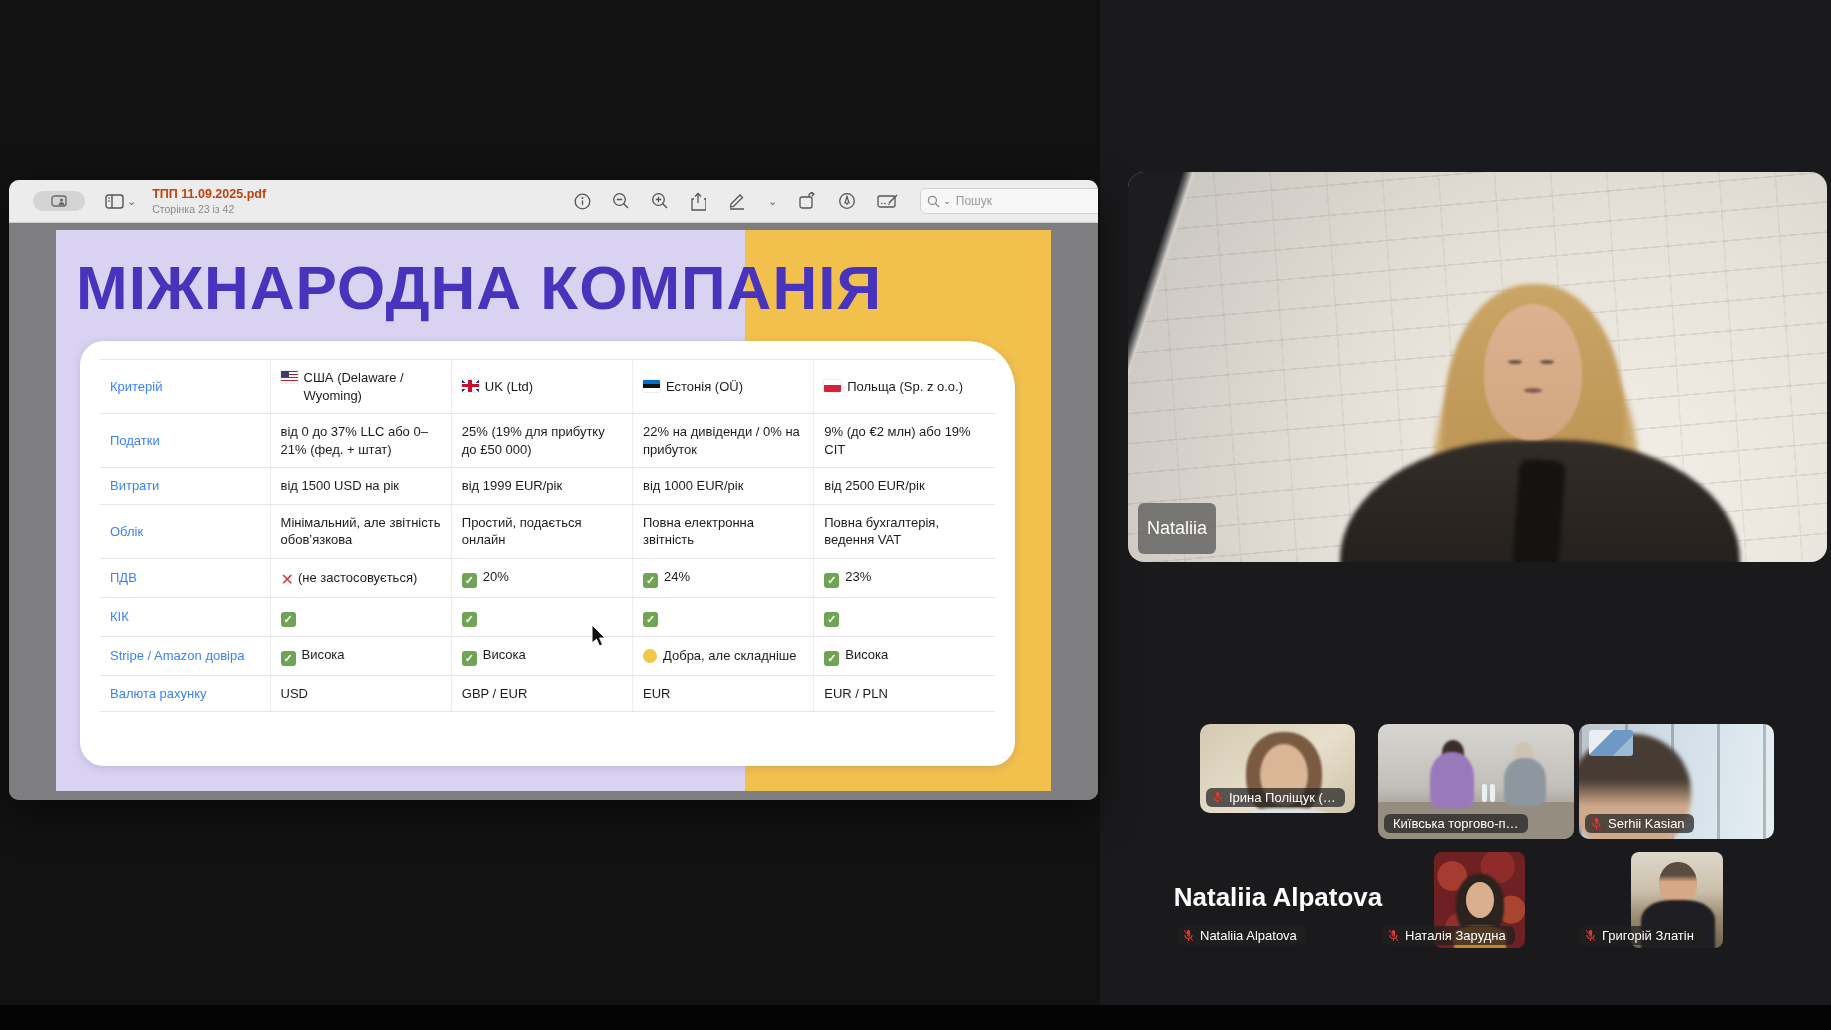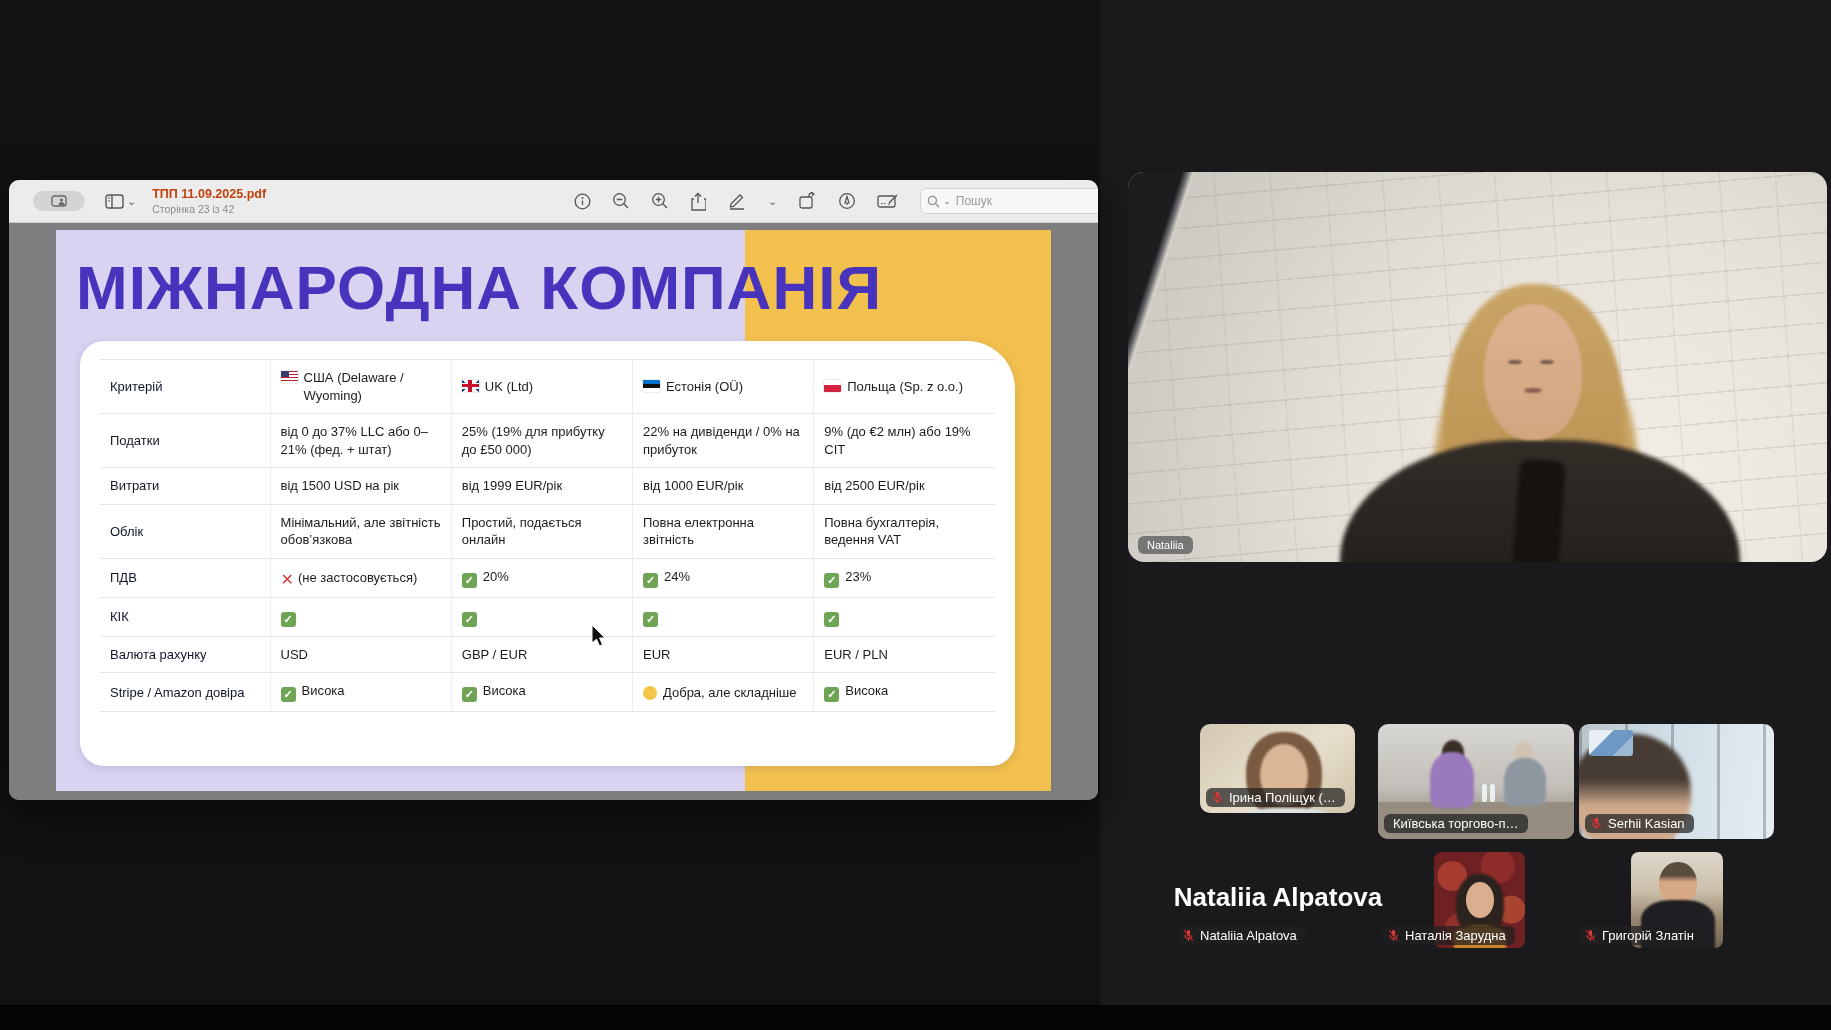--- a/index.html
+++ b/index.html
@@ -36,21 +36,21 @@
                color:#4833bd;letter-spacing:1px;white-space:nowrap;}
   .card{position:absolute;left:24px;top:111px;width:935px;height:425px;background:#fff;
         border-radius:24px 48px 24px 24px;box-shadow:0 2px 8px rgba(80,60,140,.18);}
   table.cmp{position:absolute;left:20px;top:18px;width:895px;border-collapse:collapse;
             font-size:13px;color:#1c1c1c;table-layout:fixed;}
   table.cmp th, table.cmp td{border-top:1px solid #e6e6ea;border-bottom:1px solid #e6e6ea;
             border-left:1px solid #eeeef2;border-right:1px solid #eeeef2;
             padding:9px 10px;text-align:left;vertical-align:middle;font-weight:normal;line-height:1.35;}
   table.cmp th:first-child, table.cmp td:first-child{border-left:none;}
   table.cmp th:last-child, table.cmp td:last-child{border-right:none;}
-  td.rowlabel, th.rowlabel{font-weight:bold;color:#0f172a;}
+  td.rowlabel, th.rowlabel{font-weight:bold;color:#3b82f6;}
   .hcell{display:flex;align-items:flex-start;gap:6px;}
   .hcell .flag{margin-top:2px;}
   .flag{width:17px;height:12px;display:inline-block;position:relative;flex:none;border-radius:1px;
         box-shadow:0 0 0 .5px rgba(0,0,0,.15);overflow:hidden;}
   .flag-us{background:repeating-linear-gradient(180deg,#b22234 0 1.5px,#fff 1.5px 3px);}
   .flag-us::before{content:"";position:absolute;left:0;top:0;width:8px;height:6px;background:#3c3b6e;}
   .flag-uk{background:
       linear-gradient(#c8102e 0 0) center/100% 3px no-repeat,
       linear-gradient(#c8102e 0 0) center/4px 100% no-repeat,
       linear-gradient(#fff 0 0) center/100% 6px no-repeat,
@@ -84,21 +84,21 @@
   .spk-face{position:absolute;left:356px;top:132px;width:98px;height:136px;border-radius:50% 50% 46% 46%;
      background:linear-gradient(180deg,#dcb291,#d2a67f);filter:blur(1px);}
   .spk-feat{position:absolute;left:372px;top:186px;width:66px;height:40px;filter:blur(1px);}
   .spk-feat i{position:absolute;background:#6b5748;border-radius:50%;}
   .spk-body{position:absolute;left:212px;top:268px;width:400px;height:150px;border-radius:45% 45% 0 0/80% 80% 0 0;
      background:linear-gradient(180deg,#332d28,#221e1b);filter:blur(2px);}
   .spk-bow{position:absolute;left:388px;top:288px;width:46px;height:110px;background:#15120f;
      border-radius:10px;transform:rotate(4deg);filter:blur(2px);}
   .spk-strand{position:absolute;width:42px;height:150px;background:#c9a566;border-radius:40%;filter:blur(3px);}
   .nametag{position:absolute;left:10px;bottom:8px;background:rgba(92,92,92,.78);color:#fff;
-     font-size:11px;padding:3px 9px;border-radius:6px;}
+     font-size:18px;padding:15px 9px;border-radius:6px;}
 
   
   .tile{position:absolute;border-radius:10px;overflow:hidden;background:#222;}
   .pill{position:absolute;left:6px;bottom:6px;display:flex;align-items:center;gap:5px;
         background:rgba(32,32,32,.72);border-radius:6px;padding:2px 9px 2px 5px;color:#fff;
         font-size:13px;white-space:nowrap;max-width:92%;overflow:hidden;}
   .pill.no-icon{padding-left:9px;margin-top:18px;}
   .pill-abs{position:absolute;display:flex;align-items:center;gap:5px;background:rgba(32,32,32,.72);
         border-radius:6px;padding:2px 9px 2px 5px;color:#fff;font-size:13px;white-space:nowrap;z-index:5;}
   .micico{flex:none;display:block;}
@@ -322,32 +322,32 @@
                   <td><span class="mark mark-check">✓</span><span>23%</span></td>
                 </tr>
                 <tr>
                   <td class="rowlabel">КІК</td>
                   <td><span class="mark mark-check">✓</span></td>
                   <td><span class="mark mark-check">✓</span></td>
                   <td><span class="mark mark-check">✓</span></td>
                   <td><span class="mark mark-check">✓</span></td>
                 </tr>
                 <tr>
+                  <td class="rowlabel">Stripe / Amazon довіра</td>
+                  <td><span class="mark mark-check">✓</span><span>Висока</span></td>
+                  <td><span class="mark mark-check">✓</span><span>Висока</span></td>
+                  <td><span class="mark mark-dot"></span><span>Добра, але складніше</span></td>
+                  <td><span class="mark mark-check">✓</span><span>Висока</span></td>
+                </tr>
+                <tr>
                   <td class="rowlabel">Валюта рахунку</td>
                   <td><span>USD</span></td>
                   <td><span>GBP / EUR</span></td>
                   <td><span>EUR</span></td>
                   <td><span>EUR / PLN</span></td>
-                </tr>
-                <tr>
-                  <td class="rowlabel">Stripe / Amazon довіра</td>
-                  <td><span class="mark mark-check">✓</span><span>Висока</span></td>
-                  <td><span class="mark mark-check">✓</span><span>Висока</span></td>
-                  <td><span class="mark mark-dot"></span><span>Добра, але складніше</span></td>
-                  <td><span class="mark mark-check">✓</span><span>Висока</span></td>
                 </tr>
               </tbody>
           </table>
         </div>
       </div>
     </div>
   </div>
 
   <svg class="cursor" width="17" height="24" viewBox="0 0 17 24">
     <path d="M1 1 L1 19 L5.5 15.2 L8.5 22 L11.5 20.6 L8.6 14 L14 14 Z" fill="#111" stroke="#fff" stroke-width="1"></path>

